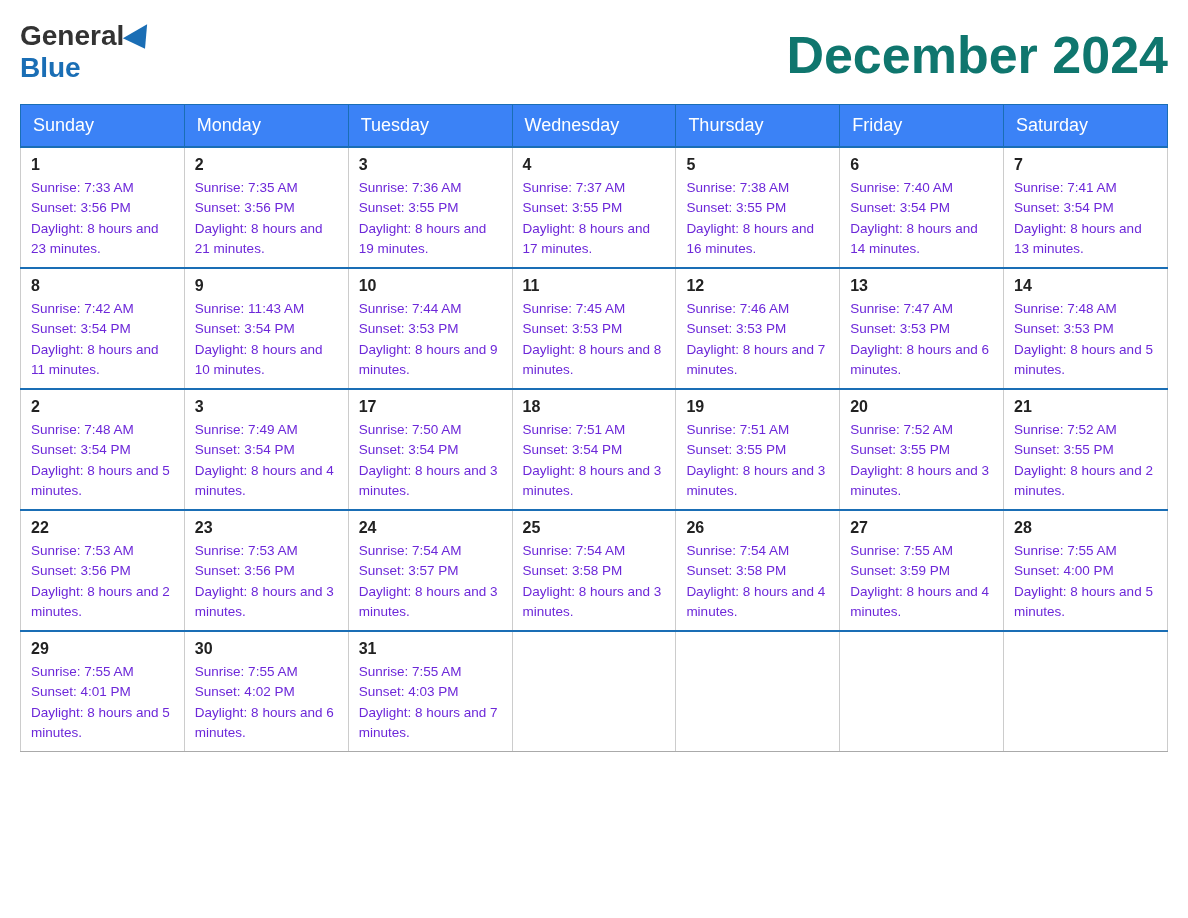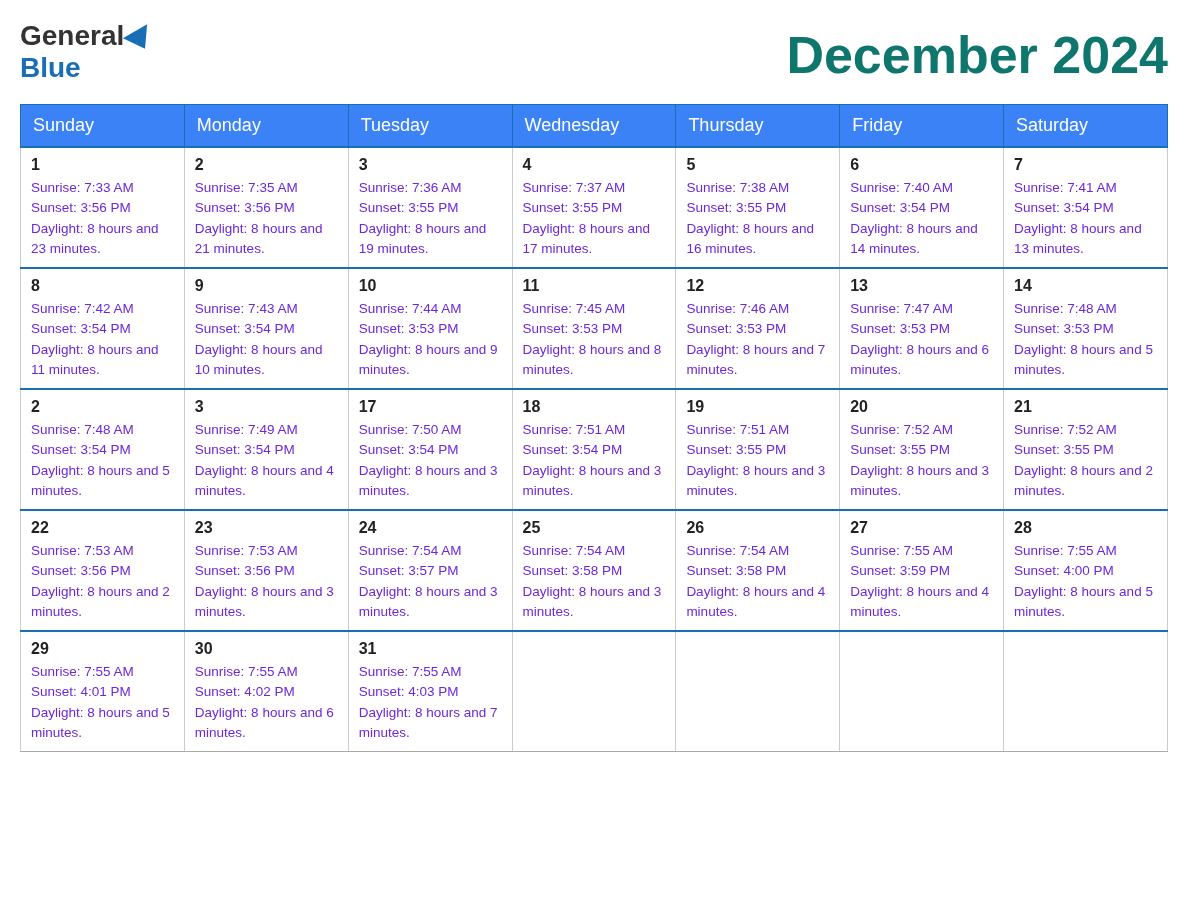--- a/index.html
+++ b/index.html
@@ -193,21 +193,21 @@
         <span class="day-number">8</span>
         <div class="day-info">
           <span>Sunrise: 7:42 AM</span><br>
           <span>Sunset: 3:54 PM</span><br>
           <span>Daylight: 8 hours and 11 minutes.</span>
         </div>
       </td>
         <td>
         <span class="day-number">9</span>
         <div class="day-info">
-          <span>Sunrise: 7:43 AM</span><br>
+          <span>Sunrise: 11:43 AM</span><br>
           <span>Sunset: 3:54 PM</span><br>
           <span>Daylight: 8 hours and 10 minutes.</span>
         </div>
       </td>
         <td>
         <span class="day-number">10</span>
         <div class="day-info">
           <span>Sunrise: 7:44 AM</span><br>
           <span>Sunset: 3:53 PM</span><br>
           <span>Daylight: 8 hours and 9 minutes.</span>

